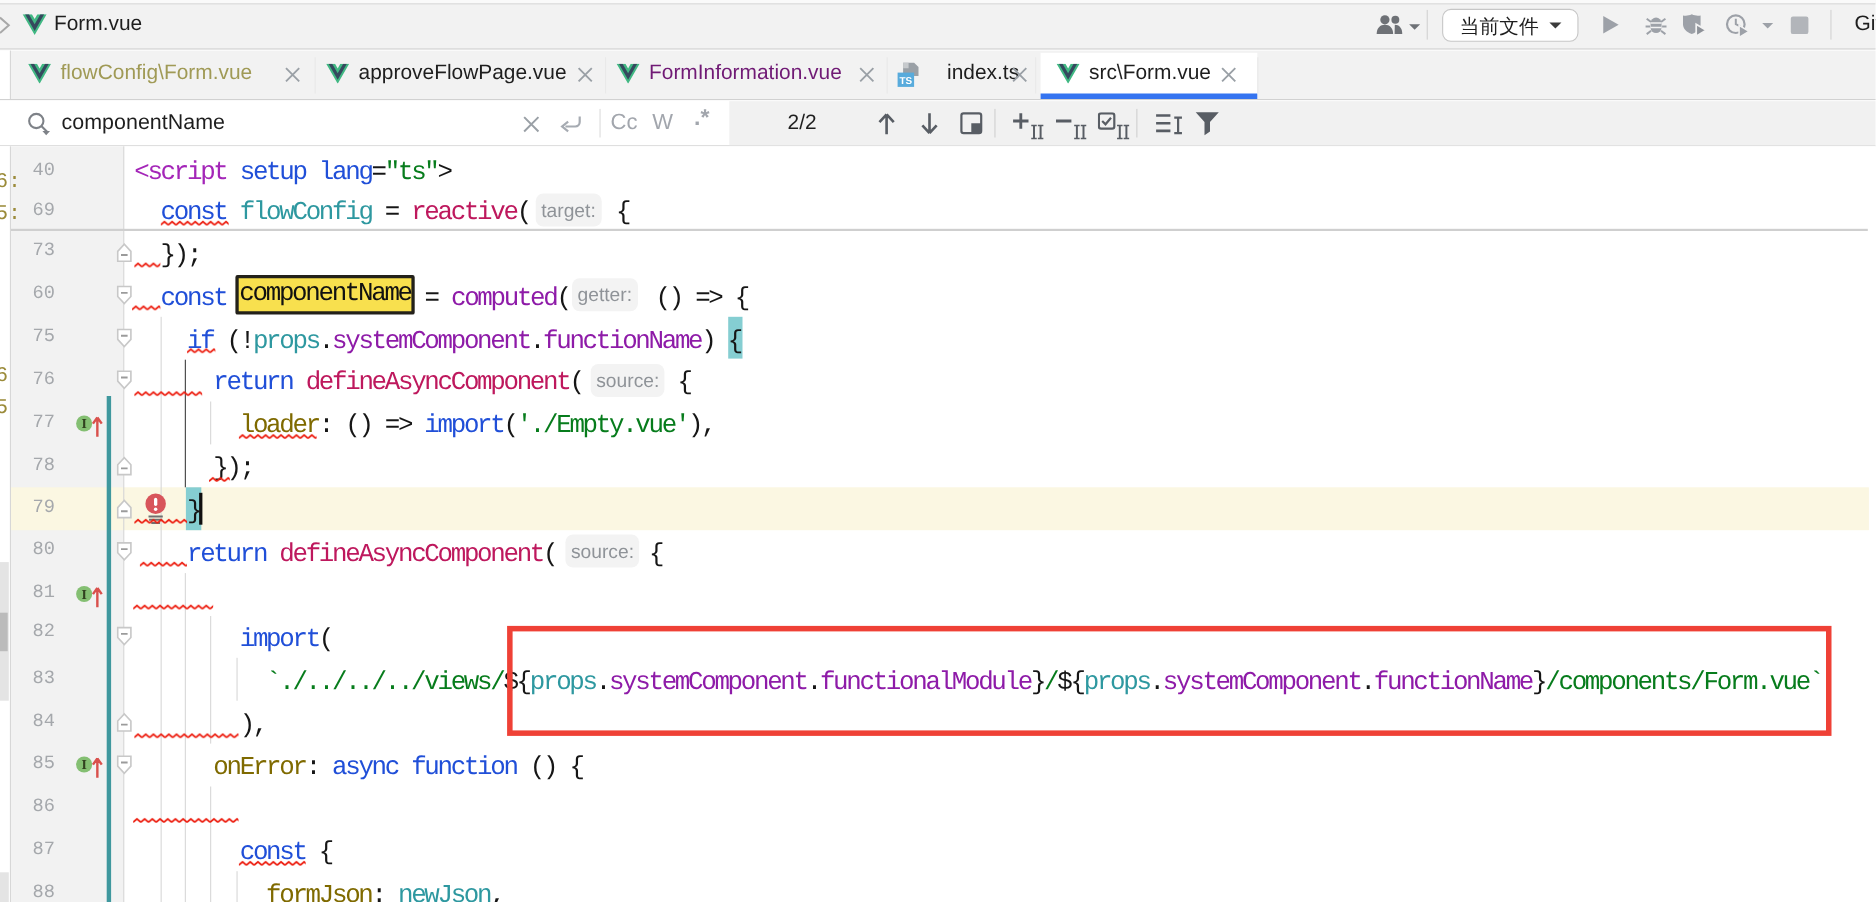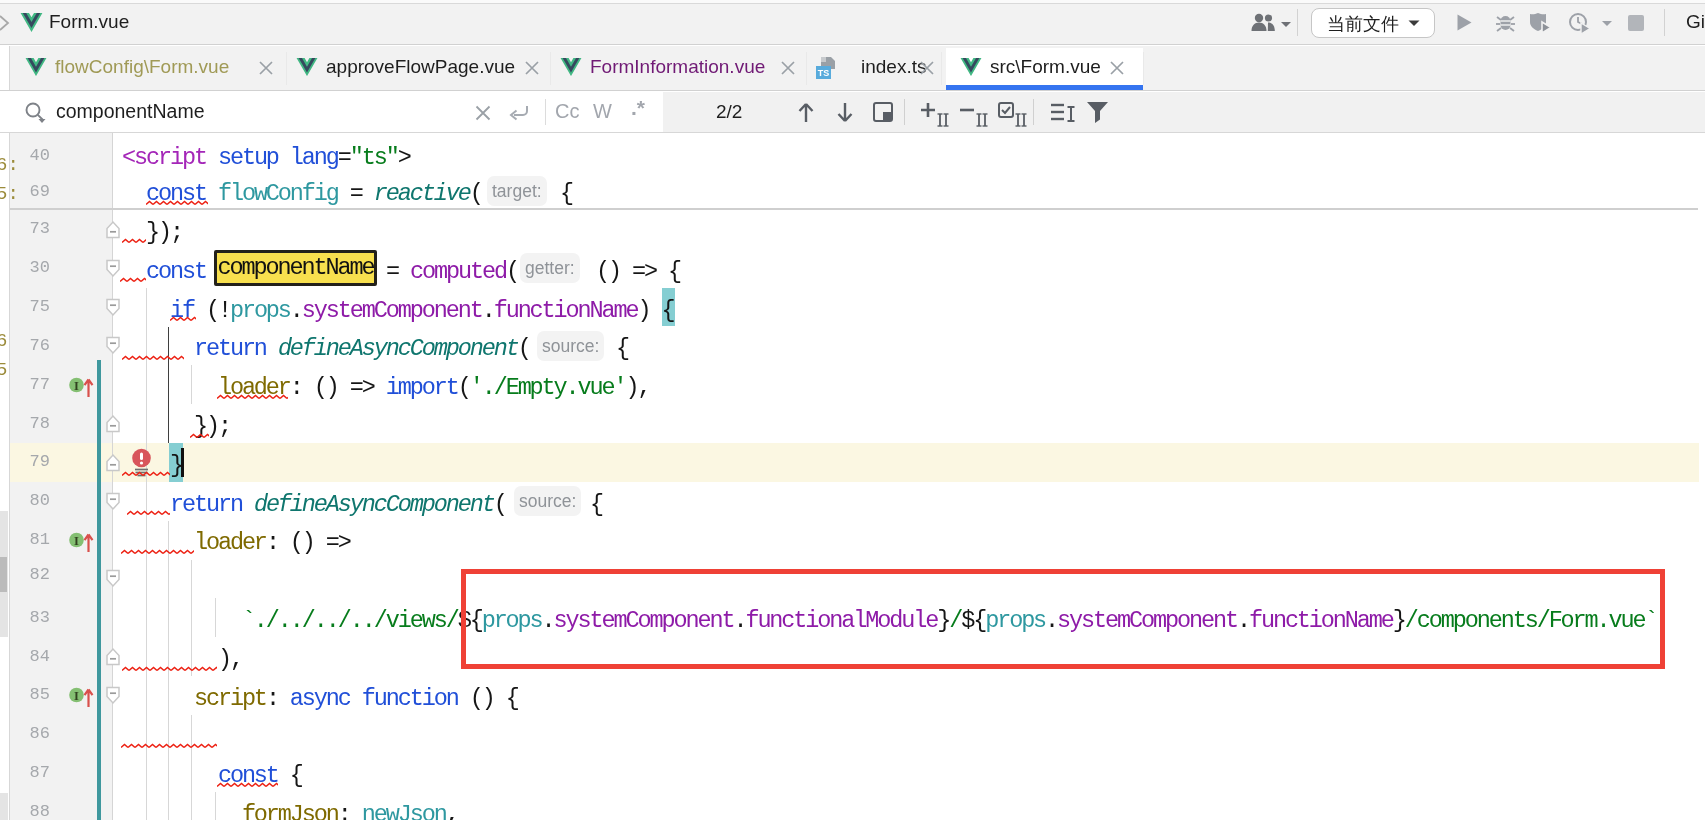--- a/index.html
+++ b/index.html
@@ -16,21 +16,21 @@
 .gutbg{position:absolute;left:10px;top:0;width:102px;background:#f2f2f2}
 .lnum{position:absolute;width:40px;text-align:right;font-family:"Liberation Mono",monospace;
   font-size:17px;color:#a5a8ac;}
 .cl{position:absolute;white-space:pre;font-family:"Liberation Mono",monospace;
   font-size:23.5px;letter-spacing:-2.115px;color:#161616;height:38.83px;line-height:40.9px;padding-top:2.9px}
 .k{color:#204fd8}
 .v{color:#2e98a0}
 .m{color:#8e1ba8}
 .o{color:#7f6a00}
 .s{color:#077c1c}
-.i{font-style:italic;color:#0f766e}
+.i{color:#be185d}
 .tg{color:#a426b8}
 .chip{position:absolute;height:30px;line-height:30px;background:#f3f3f3;border-radius:7px;
   color:#8f9398;font-size:17.5px;padding:0 5px;font-family:"Liberation Sans",sans-serif;letter-spacing:0}
 .guide{position:absolute;width:1px;background:#d7d7d7}
 </style></head><body>
 <svg width="0" height="0" style="position:absolute">
     <defs>
 <pattern id="zz" width="7" height="6" patternUnits="userSpaceOnUse">
 <path d="M0,4.5 L3.5,1.5 L7,4.5" fill="none" stroke="#ed2113" stroke-width="1.6"></path>
 </pattern>
@@ -245,21 +245,21 @@
 <div class="abs" style="left:0;top:424px;width:7px;height:35px;background:#bbbbbb"></div>
 <div class="abs" style="left:0;top:660px;width:8px;height:27px;background:#e4e4e4"></div>
 <div class="abs" style="left:-4px;top:21px;font-family:'Liberation Mono',monospace;font-size:19px;color:#9b8b3a">6:</div>
 <div class="abs" style="left:-4px;top:50px;font-family:'Liberation Mono',monospace;font-size:19px;color:#9b8b3a">5:</div>
 <div class="abs" style="left:-4px;top:197px;font-family:'Liberation Mono',monospace;font-size:19px;color:#9b8b3a">6</div>
 <div class="abs" style="left:-4px;top:226px;font-family:'Liberation Mono',monospace;font-size:19px;color:#9b8b3a">5</div>
 <div class="lnum" style="left:10px;top:13px">40</div>
 <div class="lnum" style="left:10px;top:49px">69</div>
 <div class="abs" style="left:10px;top:75px;width:1688px;height:2px;background:#cfcfcf"></div>
 <div class="lnum" style="left:10px;top:86.4px">73</div>
-<div class="lnum" style="left:10px;top:125.2px">30</div>
+<div class="lnum" style="left:10px;top:125.2px">60</div>
 <div class="lnum" style="left:10px;top:164.1px">75</div>
 <div class="lnum" style="left:10px;top:202.9px">76</div>
 <div class="lnum" style="left:10px;top:241.7px">77</div>
 <div class="lnum" style="left:10px;top:280.6px">78</div>
 <div class="lnum" style="left:10px;top:319.4px">79</div>
 <div class="lnum" style="left:10px;top:358.2px">80</div>
 <div class="lnum" style="left:10px;top:397.1px">81</div>
 <div class="lnum" style="left:10px;top:432px">82</div>
 <div class="lnum" style="left:10px;top:474.7px">83</div>
 <div class="lnum" style="left:10px;top:513.5px">84</div>
@@ -358,24 +358,24 @@
 <div class="cl" style="left:122px;top:154.7px">    <span class="k">if</span> (!<span class="v">props</span>.<span class="m">systemComponent</span>.<span class="m">functionName</span>) {</div>
 <div class="cl" style="left:122px;top:193.5px">      <span class="k">return</span> <span class="i">defineAsyncComponent</span>(</div>
 <div class="chip" style="left:537px;top:197.9px">source:</div>
 <div class="cl" style="left:616px;top:193.5px">{</div>
 <div class="cl" style="left:122px;top:232.3px">        <span class="o">loader</span>: () =&gt; <span class="k">import</span>(<span class="s">'./Empty.vue'</span>),</div>
 <div class="cl" style="left:122px;top:271.1px">      });</div>
 <div class="cl" style="left:122px;top:310.0px">    }</div>
 <div class="cl" style="left:122px;top:348.8px">    <span class="k">return</span> <span class="i">defineAsyncComponent</span>(</div>
 <div class="chip" style="left:514px;top:353.2px">source:</div>
 <div class="cl" style="left:590px;top:348.8px">{</div>
-<div class="cl" style="left:122px;top:387.6px">      <span class="o">loader</span>: () =&gt;</div>
+<div class="cl" style="left:122px;top:426.5px">        <span class="k">import</span>(</div>
 <div class="cl" style="left:122px;top:465.3px">          <span class="s">`./../../../views/</span>${<span class="v">props</span>.<span class="m">systemComponent</span>.<span class="m">functionalModule</span>}<span class="s">/</span>${<span class="v">props</span>.<span class="m">systemComponent</span>.<span class="m">functionName</span>}<span class="s">/components/Form.vue`</span></div>
 <div class="cl" style="left:122px;top:504.1px">        ),</div>
-<div class="cl" style="left:122px;top:543.0px">      <span class="o">script</span>: <span class="k">async</span> <span class="k">function</span> () {</div>
+<div class="cl" style="left:122px;top:543.0px">      <span class="o">onError</span>: <span class="k">async</span> <span class="k">function</span> () {</div>
 <div class="cl" style="left:122px;top:620.6px">        <span class="k">const</span> {</div>
 <div class="cl" style="left:122px;top:659.4px">          <span class="o">formJson</span>: <span class="v">newJson</span>,</div>
 <svg class="abs" style="left:146px;top:67px" width="62" height="6">
       <rect width="62" height="6" fill="url(#zz)"></rect>
     </svg>
 <svg class="abs" style="left:122px;top:105.4px" width="24" height="6">
       <rect width="24" height="6" fill="url(#zz)"></rect>
     </svg>
 <svg class="abs" style="left:120px;top:144.2px" width="26" height="6">
       <rect width="26" height="6" fill="url(#zz)"></rect>

